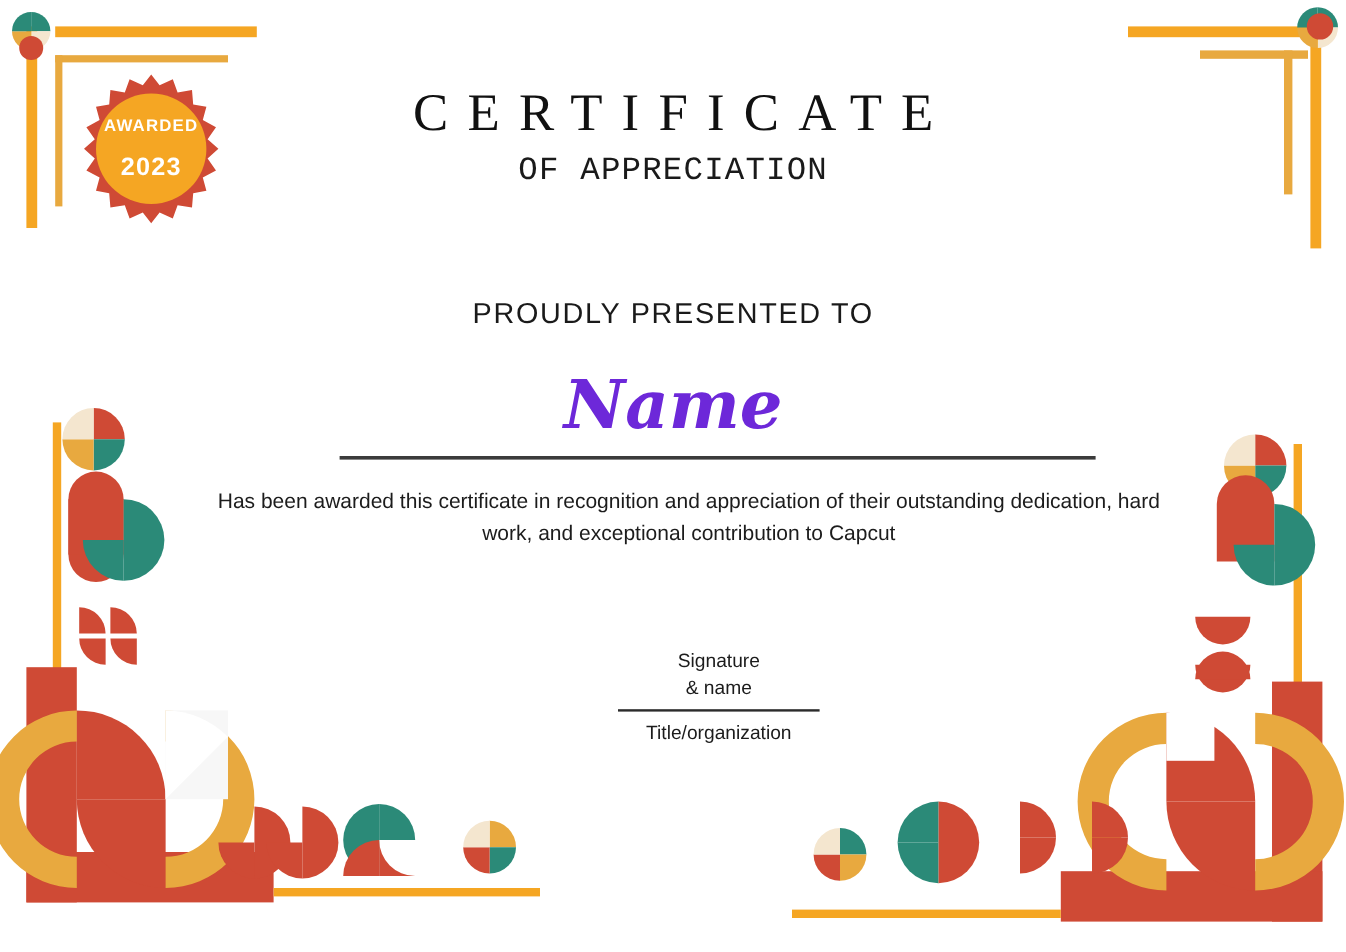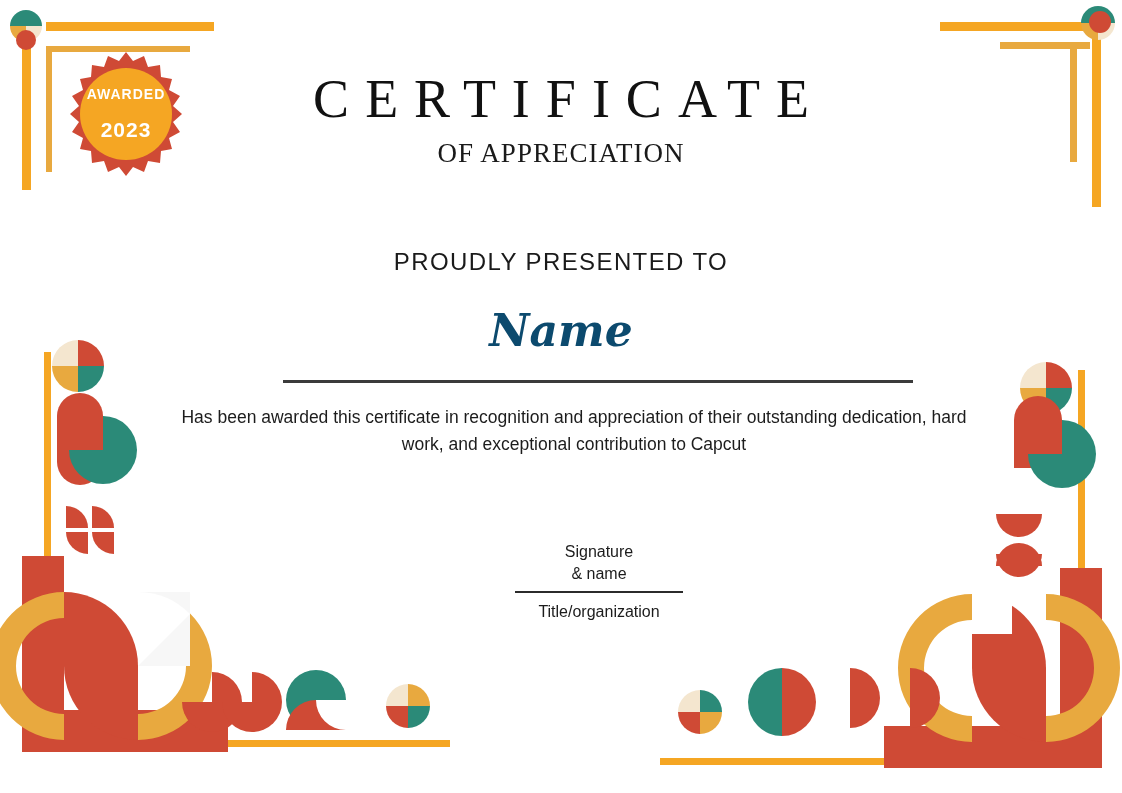--- a/index.html
+++ b/index.html
@@ -21,28 +21,28 @@
   
   .title-block {
     position: absolute;
     left: 0;
     right: 0;
     top: 72px;
     text-align: center;
   }
   .cert-title {
     font-family: "Liberation Serif", serif;
-    font-size: 54px;
+    font-size: 44px;
     letter-spacing: 16px;
     color: #111111;
     line-height: 1;
     margin-left: 16px;
   }
   .cert-subtitle {
-    font-family: Liberation Serif, serif;
+    font-family: Liberation Mono, monospace;
     font-size: 27px;
     letter-spacing: 1px;
     color: #1a1a1a;
     margin-top: 12px;
   }
 
   .presented {
     position: absolute;
     left: 0;
     right: 0;
@@ -55,22 +55,22 @@
 
   .recipient {
     position: absolute;
     left: 0;
     right: 0;
     top: 305px;
     text-align: center;
     font-family: "DejaVu Serif", serif;
     font-style: italic;
     font-weight: bold;
-    font-size: 44px;
-    color: #0c4a6e;
+    font-size: 56px;
+    color: #6d28d9;
   }
 
   .name-rule {
     position: absolute;
     left: 283px;
     width: 630px;
     top: 380px;
     height: 3px;
     background: #3b3b3b;
   }
@@ -117,21 +117,21 @@
     top: 0;
     width: 1122px;
     height: 793px;
     pointer-events: none;
   }
 
   
   .badge {
     position: absolute;
     left: 62px;
-    top: 50px;
+    top: 60px;
     width: 128px;
     height: 128px;
   }
   .badge-text {
     position: absolute;
     left: 0;
     top: 0;
     width: 128px;
     height: 128px;
     display: flex;

